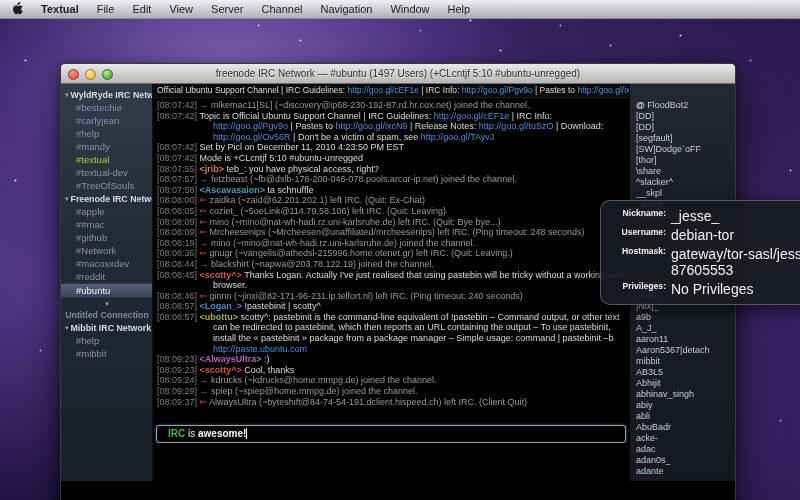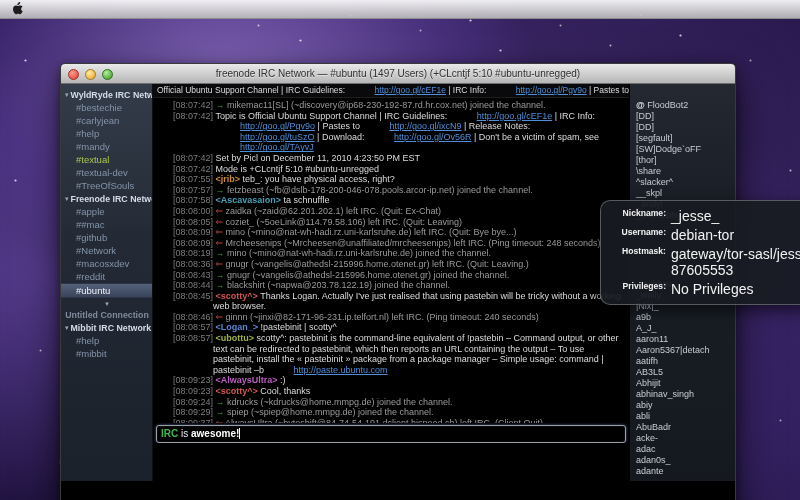--- a/index.html
+++ b/index.html
@@ -70,31 +70,31 @@
   .chan.selected { color:#eef3f9; background:linear-gradient(#55617a,#39445a);
     border-top:1px solid #2c3547; border-bottom:1px solid #2c3547; }
 
   
   .chatcol { flex:1; min-width:0; display:flex; flex-direction:column; background:#000; }
   .topicbar { height:14px; background:#0a0a0d; border-bottom:1px solid #1d1d22;
     font-size:8.5px; color:#cfcfcf; padding:1px 4px; white-space:nowrap; overflow:hidden; }
   .messages { flex:1; overflow:hidden; padding:2px 4px 0 4px;
     font-size:9px; line-height:10.6px; color:#d8d8d8; }
   .line { padding-left:56px; text-indent:-56px; }
-  .seg-time { color:#7d7d7d;margin-left:16px; }
+  .seg-time { color:#7d7d7d; }
   .seg-join { color:#3f9b3f; }
   .seg-part { color:#b34040; }
   .seg-event { color:#9a9a9a; }
   .seg-text { color:#dcdcdc; }
-  .seg-link { color:#4f8fd9; text-decoration:underline; cursor:pointer;margin-left:27px; }
+  .seg-link { color:#4f8fd9; cursor:pointer; }
   .seg-nick { font-weight:bold; }
   .inputwrap { height:18px; margin:2px 3px 0 3px; }
   .inputbox { height:18px; background:#000; border:1px solid #9aa0a8; border-radius:3px;
     box-shadow:0 0 3px rgba(140,170,255,.55), inset 0 0 2px rgba(255,255,255,.15);
-    padding:0 4px; font-size:10px; line-height:16px; color:#ececec; white-space:nowrap; overflow:hidden; }
+    padding:0 11px; font-size:10px; line-height:16px; color:#ececec; white-space:nowrap; overflow:hidden; }
   .w-green { color:#43b54b; font-weight:bold; }
   .w-plain { color:#ececec; }
   .w-bold { color:#ffffff; font-weight:bold; }
   .caret { display:inline-block; width:1px; height:11px; background:#fff; vertical-align:-2px;
     animation:blink 1s step-end infinite; }
   @keyframes blink { 0%,49%{opacity:1} 50%,100%{opacity:0} }
   .bottomspace { height:38px; background:#000; }
 
   
   .userlist { width:106px; background:linear-gradient(180deg,#232831 0%,#1a1f27 30%,#15191f 100%);
@@ -118,20 +118,31 @@
 <div class="stars"></div>
 
 <div class="menubar">
   <div class="apple">
     <span>
       <svg width="11" height="13" viewBox="0 0 11 13">
           <path d="M7.5 2.1c.5-.6.9-1.5.7-2.1-.8 0-1.7.5-2.2 1.2-.5.6-.9 1.5-.7 2.1.9 0 1.7-.6 2.2-1.2zM9.2 6.9c0-1.5 1.2-2.2 1.3-2.2-.7-1-1.8-1.2-2.2-1.2-1 0-1.8.6-2.3.6-.5 0-1.2-.6-2-.6C2.4 3.5 1 4.7 1 7c0 1.4.5 2.9 1.2 3.8.6.8 1.1 1.5 1.9 1.5.7 0 1-.5 1.9-.5s1.2.5 2 .5 1.3-.8 1.8-1.5c.6-.9.8-1.7.8-1.8 0 0-1.6-.6-1.6-2.1z" fill="#1c1c1c"></path>
         </svg>
     </span>
   </div>
+  <div class="menu-items">
+      <div class="menu-item app-name">Textual</div>
+      <div class="menu-item">File</div>
+      <div class="menu-item">Edit</div>
+      <div class="menu-item">View</div>
+      <div class="menu-item">Server</div>
+      <div class="menu-item">Channel</div>
+      <div class="menu-item">Navigation</div>
+      <div class="menu-item">Window</div>
+      <div class="menu-item">Help</div>
+    </div>
 </div>
 
 <div class="tx-window">
   <div class="titlebar">
     <div class="lights">
       <span class="light red"></span>
       <span class="light yellow"></span>
       <span class="light green"></span>
     </div>
     <div class="wtitle">freenode IRC Network — #ubuntu (1497 Users) (+CLcntjf 5:10 #ubuntu-unregged)</div>
@@ -180,21 +191,20 @@
           <div class="line"><span class="seg-time">[08:07:42] </span><span class="seg-text">Mode is +CLcntjf 5:10 #ubuntu-unregged</span></div>
           <div class="line"><span class="seg-time">[08:07:55] </span><span class="seg-nick" style="color: rgb(201, 138, 58);">&lt;jrib&gt;</span><span class="seg-text"> teb_: you have physical access, right?</span></div>
           <div class="line"><span class="seg-time">[08:07:57] </span><span class="seg-join">→ </span><span class="seg-event">fetzbeast (~fb@dslb-178-200-046-078.pools.arcor-ip.net) joined the channel.</span></div>
           <div class="line"><span class="seg-time">[08:07:58] </span><span class="seg-nick" style="color: rgb(70, 160, 180);">&lt;Ascavasaion&gt;</span><span class="seg-text"> ta schnuffle</span></div>
           <div class="line"><span class="seg-time">[08:08:00] </span><span class="seg-part">⇐ </span><span class="seg-event">zaidka (~zaid@62.201.202.1) left IRC. (Quit: Ex-Chat)</span></div>
           <div class="line"><span class="seg-time">[08:08:05] </span><span class="seg-part">⇐ </span><span class="seg-event">coziet_ (~5oeLink@114.79.58.106) left IRC. (Quit: Leaving)</span></div>
           <div class="line"><span class="seg-time">[08:08:09] </span><span class="seg-part">⇐ </span><span class="seg-event">mino (~mino@nat-wh-hadi.rz.uni-karlsruhe.de) left IRC. (Quit: Bye bye...)</span></div>
           <div class="line"><span class="seg-time">[08:08:09] </span><span class="seg-part">⇐ </span><span class="seg-event">Mrcheesenips (~Mrcheesen@unaffiliated/mrcheesenips) left IRC. (Ping timeout: 248 seconds)</span></div>
           <div class="line"><span class="seg-time">[08:08:19] </span><span class="seg-join">→ </span><span class="seg-event">mino (~mino@nat-wh-hadi.rz.uni-karlsruhe.de) joined the channel.</span></div>
           <div class="line"><span class="seg-time">[08:08:36] </span><span class="seg-part">⇐ </span><span class="seg-event">gnugr (~vangelis@athedsl-215996.home.otenet.gr) left IRC. (Quit: Leaving.)</span></div>
-          <div class="line"><span class="seg-time">[08:08:43] </span><span class="seg-join">→ </span><span class="seg-event">gnugr (~vangelis@athedsl-215996.home.otenet.gr) joined the channel.</span></div>
           <div class="line"><span class="seg-time">[08:08:44] </span><span class="seg-join">→ </span><span class="seg-event">blackshirt (~napwa@203.78.122.19) joined the channel.</span></div>
           <div class="line"><span class="seg-time">[08:08:45] </span><span class="seg-nick" style="color: rgb(210, 84, 84);">&lt;scotty^&gt;</span><span class="seg-text"> Thanks Logan.  Actually I've just realised that using pastebin will be tricky without a working web browser.</span></div>
           <div class="line"><span class="seg-time">[08:08:46] </span><span class="seg-part">⇐ </span><span class="seg-event">ginnn (~jinxi@82-171-96-231.ip.telfort.nl) left IRC. (Ping timeout: 240 seconds)</span></div>
           <div class="line"><span class="seg-time">[08:08:57] </span><span class="seg-nick" style="color: rgb(90, 134, 210);">&lt;Logan_&gt;</span><span class="seg-text"> !pastebinit | scotty^</span></div>
           <div class="line"><span class="seg-time">[08:08:57] </span><span class="seg-nick" style="color: rgb(160, 176, 68);">&lt;ubottu&gt;</span><span class="seg-text"> scotty^: pastebinit is the command-line equivalent of !pastebin – Command output, or other text can be redirected to pastebinit, which then reports an URL containing the output – To use pastebinit, install the « pastebinit » package from a package manager – Simple usage: command | pastebinit –b </span><span class="seg-link">http://paste.ubuntu.com</span></div>
           <div class="line"><span class="seg-time">[08:09:23] </span><span class="seg-nick" style="color: rgb(187, 95, 192);">&lt;AlwaysUltra&gt;</span><span class="seg-text"> :)</span></div>
           <div class="line"><span class="seg-time">[08:09:23] </span><span class="seg-nick" style="color: rgb(210, 84, 84);">&lt;scotty^&gt;</span><span class="seg-text"> Cool, thanks</span></div>
           <div class="line"><span class="seg-time">[08:09:24] </span><span class="seg-join">→ </span><span class="seg-event">kdrucks (~kdrucks@home.mmpg.de) joined the channel.</span></div>
           <div class="line"><span class="seg-time">[08:09:29] </span><span class="seg-join">→ </span><span class="seg-event">spiep (~spiep@home.mmpg.de) joined the channel.</span></div>
           <div class="line"><span class="seg-time">[08:09:37] </span><span class="seg-part">⇐ </span><span class="seg-event">AlwaysUltra (~byteshift@84-74-54-191.dclient.hispeed.ch) left IRC. (Client Quit)</span></div>
@@ -217,21 +227,21 @@
         <div class="urow"><span>_andyl</span></div>
         <div class="urow"><span>_GoRDoN_</span></div>
         <div class="ul-spacer"></div>
         <div class="urow"><span>_vaibhav_</span></div>
         <div class="urow"><span>_wally</span></div>
         <div class="urow"><span>|Nix|_</span></div>
         <div class="urow"><span>a9b</span></div>
         <div class="urow"><span>A_J_</span></div>
         <div class="urow"><span>aaron11</span></div>
         <div class="urow"><span>Aaron5367|detach</span></div>
-        <div class="urow"><span>aatifh</span></div>
+        <div class="urow"><span>mibbit</span></div>
         <div class="urow"><span>AB3L5</span></div>
         <div class="urow"><span>Abhijit</span></div>
         <div class="urow"><span>abhinav_singh</span></div>
         <div class="urow"><span>abiy</span></div>
         <div class="urow"><span>abli</span></div>
         <div class="urow"><span>AbuBadr</span></div>
         <div class="urow"><span>acke-</span></div>
         <div class="urow"><span>adac</span></div>
         <div class="urow"><span>adan0s_</span></div>
         <div class="urow"><span>adante</span></div>

